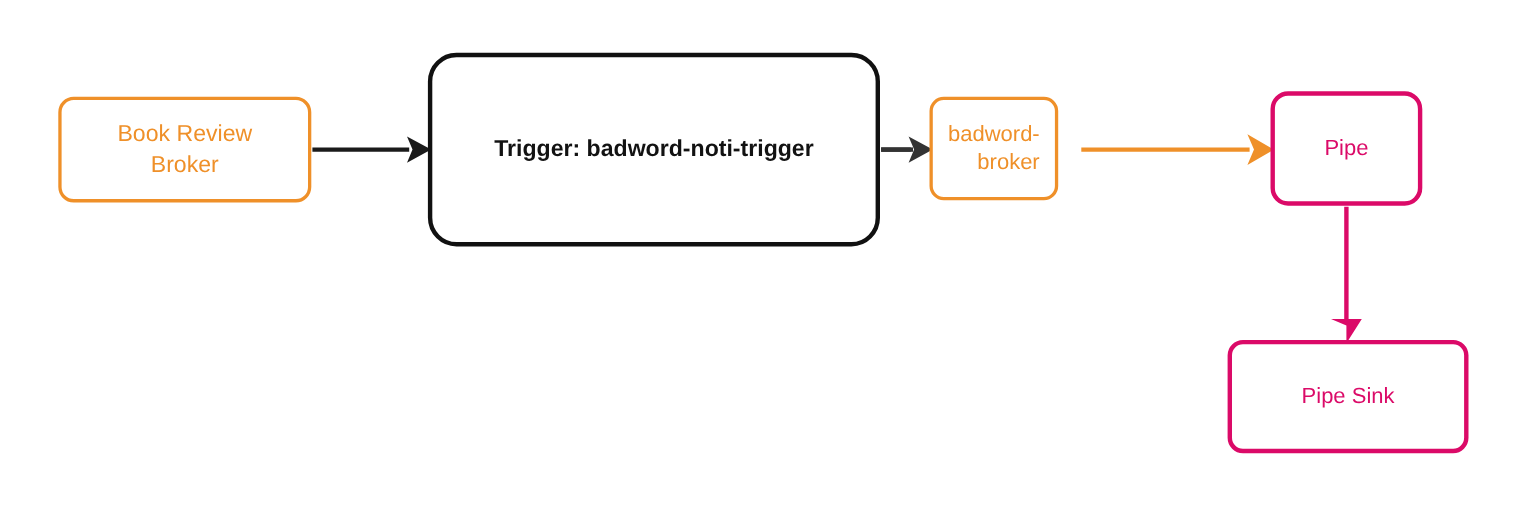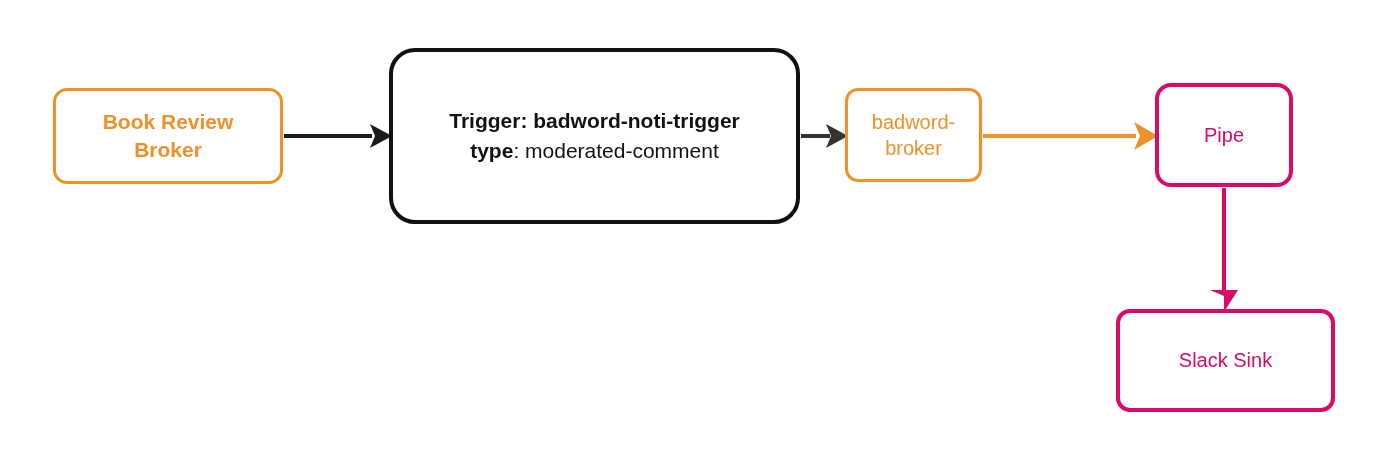--- a/index.html
+++ b/index.html
@@ -41,21 +41,20 @@
     top: 88px;
     width: 230px;
     height: 96px;
     border-width: 3px;
     border-color: #ef9029;
     border-radius: 14px;
   }
   #node-book-review-broker .node-label {
     color: #ef9029;
     font-size: 21px;
-    font-weight: bold;
   }
 
   
   #node-trigger {
     left: 389px;
     top: 48px;
     width: 411px;
     height: 176px;
     border-width: 4px;
     border-color: #111111;
@@ -70,25 +69,26 @@
     white-space: nowrap;
   }
   #node-trigger .k { font-weight: 700; }
   #node-trigger .v { font-weight: 400; }
   #node-trigger .all-bold { font-weight: 700; }
 
   
   #node-badword-broker {
     left: 845px;
     top: 88px;
-    width: 137px;
+    width: 117px;
     height: 94px;
     border-width: 3px;
     border-color: #ef9029;
     border-radius: 13px;
+    text-align: right;
   }
   #node-badword-broker .node-label {
     color: #ef9029;
     font-size: 20px;
   }
 
   
   #node-pipe {
     left: 1155px;
     top: 83px;
@@ -158,29 +158,28 @@
     </g>
   </svg>
 
   <div class="node" id="node-book-review-broker">
     <span class="node-label">Book Review
 Broker</span>
   </div>
 
   <div class="node" id="node-trigger">
     <span class="trig-line all-bold">Trigger: badword-noti-trigger</span>
-    <span class="trig-line"><span class="k">type</span><span class="v">: moderated-comment</span></span>
   </div>
 
   <div class="node" id="node-badword-broker">
     <span class="node-label">badword-
 broker</span>
   </div>
 
   <div class="node" id="node-pipe">
     <span class="node-label">Pipe</span>
   </div>
 
   <div class="node" id="node-slack-sink">
-    <span class="node-label">Slack Sink</span>
+    <span class="node-label">Pipe Sink</span>
   </div>
 
 </div>
 
 </body></html>

